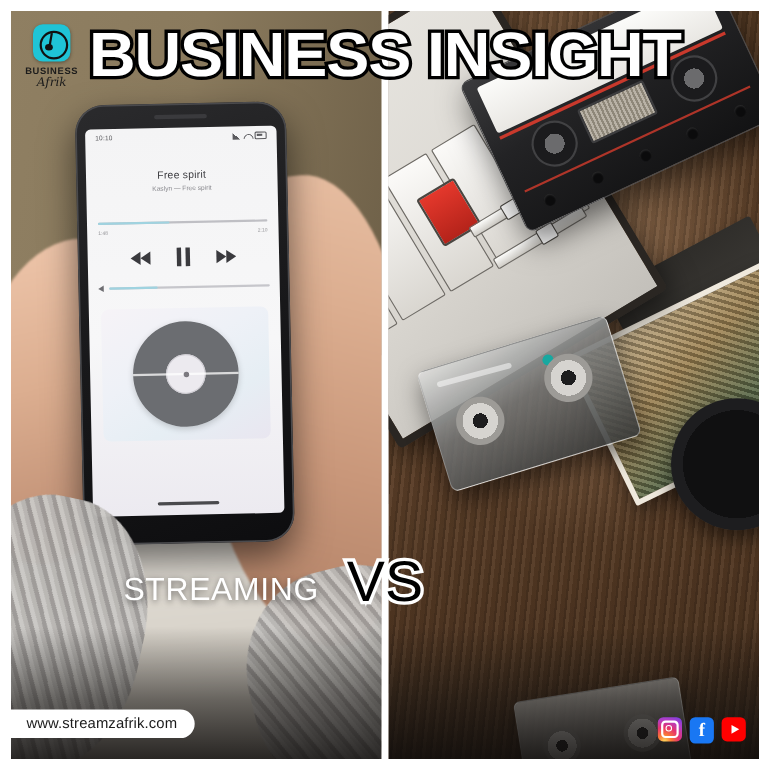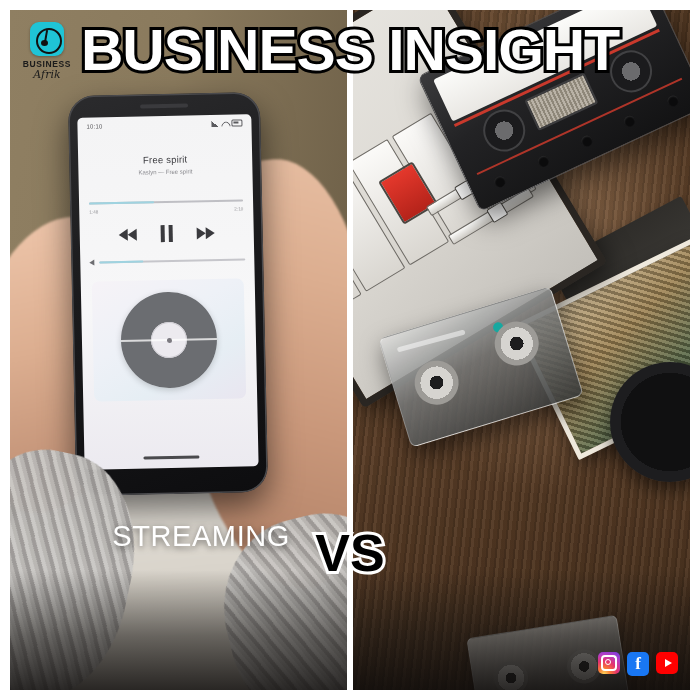--- a/index.html
+++ b/index.html
@@ -209,22 +209,22 @@
   .vsrow{position:absolute;left:0;right:0;top:503px;height:80px;z-index:9;}
   .lbl{
     position:absolute;font-family:"Liberation Sans",sans-serif;font-weight:normal;
     color:#ffffff;font-size:29px;letter-spacing:.6px;line-height:1.08;
     text-shadow:0 2px 6px rgba(0,0,0,.55);
   }
   .lbl.streaming{left:0;width:290px;text-align:right;top:18px;}
   .lbl.trad{left:408px;width:238px;text-align:center;top:12px;}
   .vs{
     position:absolute;left:305px;top:0;width:90px;text-align:center;
-    font-family:"Liberation Sans",sans-serif;font-weight:bold;font-size:52px;line-height:1;
-    color:#000000;-webkit-text-stroke:6px #ffffff;paint-order:stroke fill;margin-top:24px;
+    font-family:"Liberation Sans",sans-serif;font-weight:normal;font-size:52px;line-height:1;
+    color:#000000;-webkit-text-stroke:6px #ffffff;paint-order:stroke fill;
   }
 
   
   .urlpill{
     position:absolute;left:10px;top:645px;z-index:10;
     background:#ffffff;color:#1b1b1b;border-radius:0 16px 16px 0;
     padding:5px 16px 6px 14px;font-size:13.5px;letter-spacing:.1px;
     font-family:"Liberation Sans",sans-serif;
   }
   .socials{position:absolute;right:22px;top:652px;display:flex;gap:7px;z-index:10;}
@@ -396,20 +396,21 @@
 
   <div class="logo">
     <div class="mark">
       <span class="circ"></span>
         <span class="note"></span>
     </div>
     <div class="wordmark">BUSINESS</div>
     <div class="script">Afrik</div>
   </div>
 
+  <div class="urlpill">www.streamzafrik.com</div>
 
   <div class="socials">
     <span class="sicon ig">
         <span class="g"></span>
       </span>
     <span class="sicon fb">
         <span>f</span>
       </span>
     <span class="sicon yt">
         <span class="p"></span>

